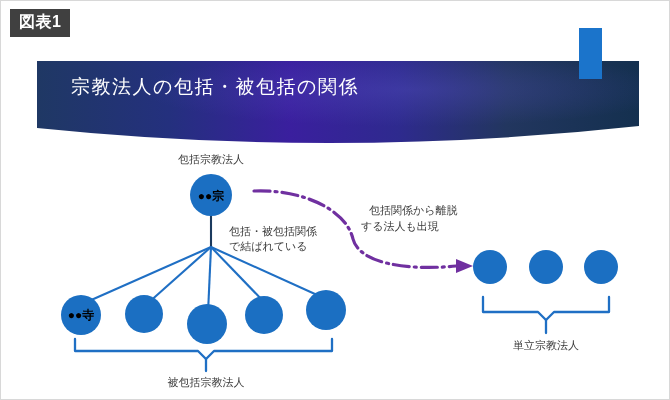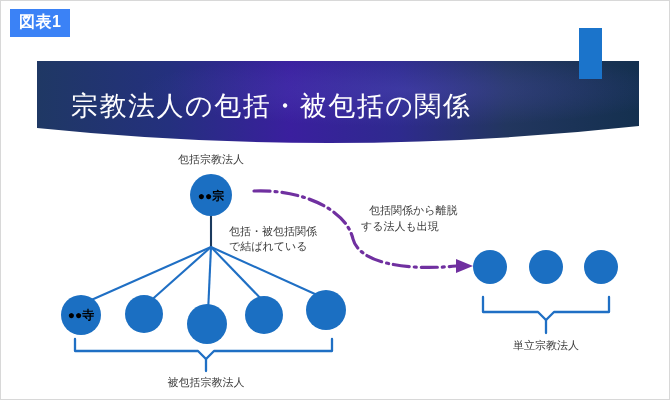--- a/index.html
+++ b/index.html
@@ -18,44 +18,44 @@
     background: #ffffff;
     overflow: hidden;
     border: 1px solid #d8d8d8;
     box-sizing: border-box;
   }
   
   #figure-badge {
     position: absolute;
     left: 9px;
     top: 8px;
-    background: #3b82f6;
+    background: #404040;
     color: #ffffff;
     font-size: 16px;
     font-weight: bold;
     line-height: 1;
     padding: 5px 9px 7px 9px;
     letter-spacing: 0.5px;
     white-space: nowrap;
   }
   
   #banner-wrap {
     position: absolute;
     left: 0;
     top: 0;
     width: 670px;
     height: 200px;
     pointer-events: none;
   }
   #banner-title {
     position: absolute;
     left: 70px;
-    top: 91px;
+    top: 76px;
     color: #ffffff;
-    font-size: 27px;
+    font-size: 19px;
     line-height: 1.1;
     letter-spacing: 1.5px;
     white-space: nowrap;
   }
   
   #diagram-svg {
     position: absolute;
     left: 0;
     top: 0;
     width: 670px;

